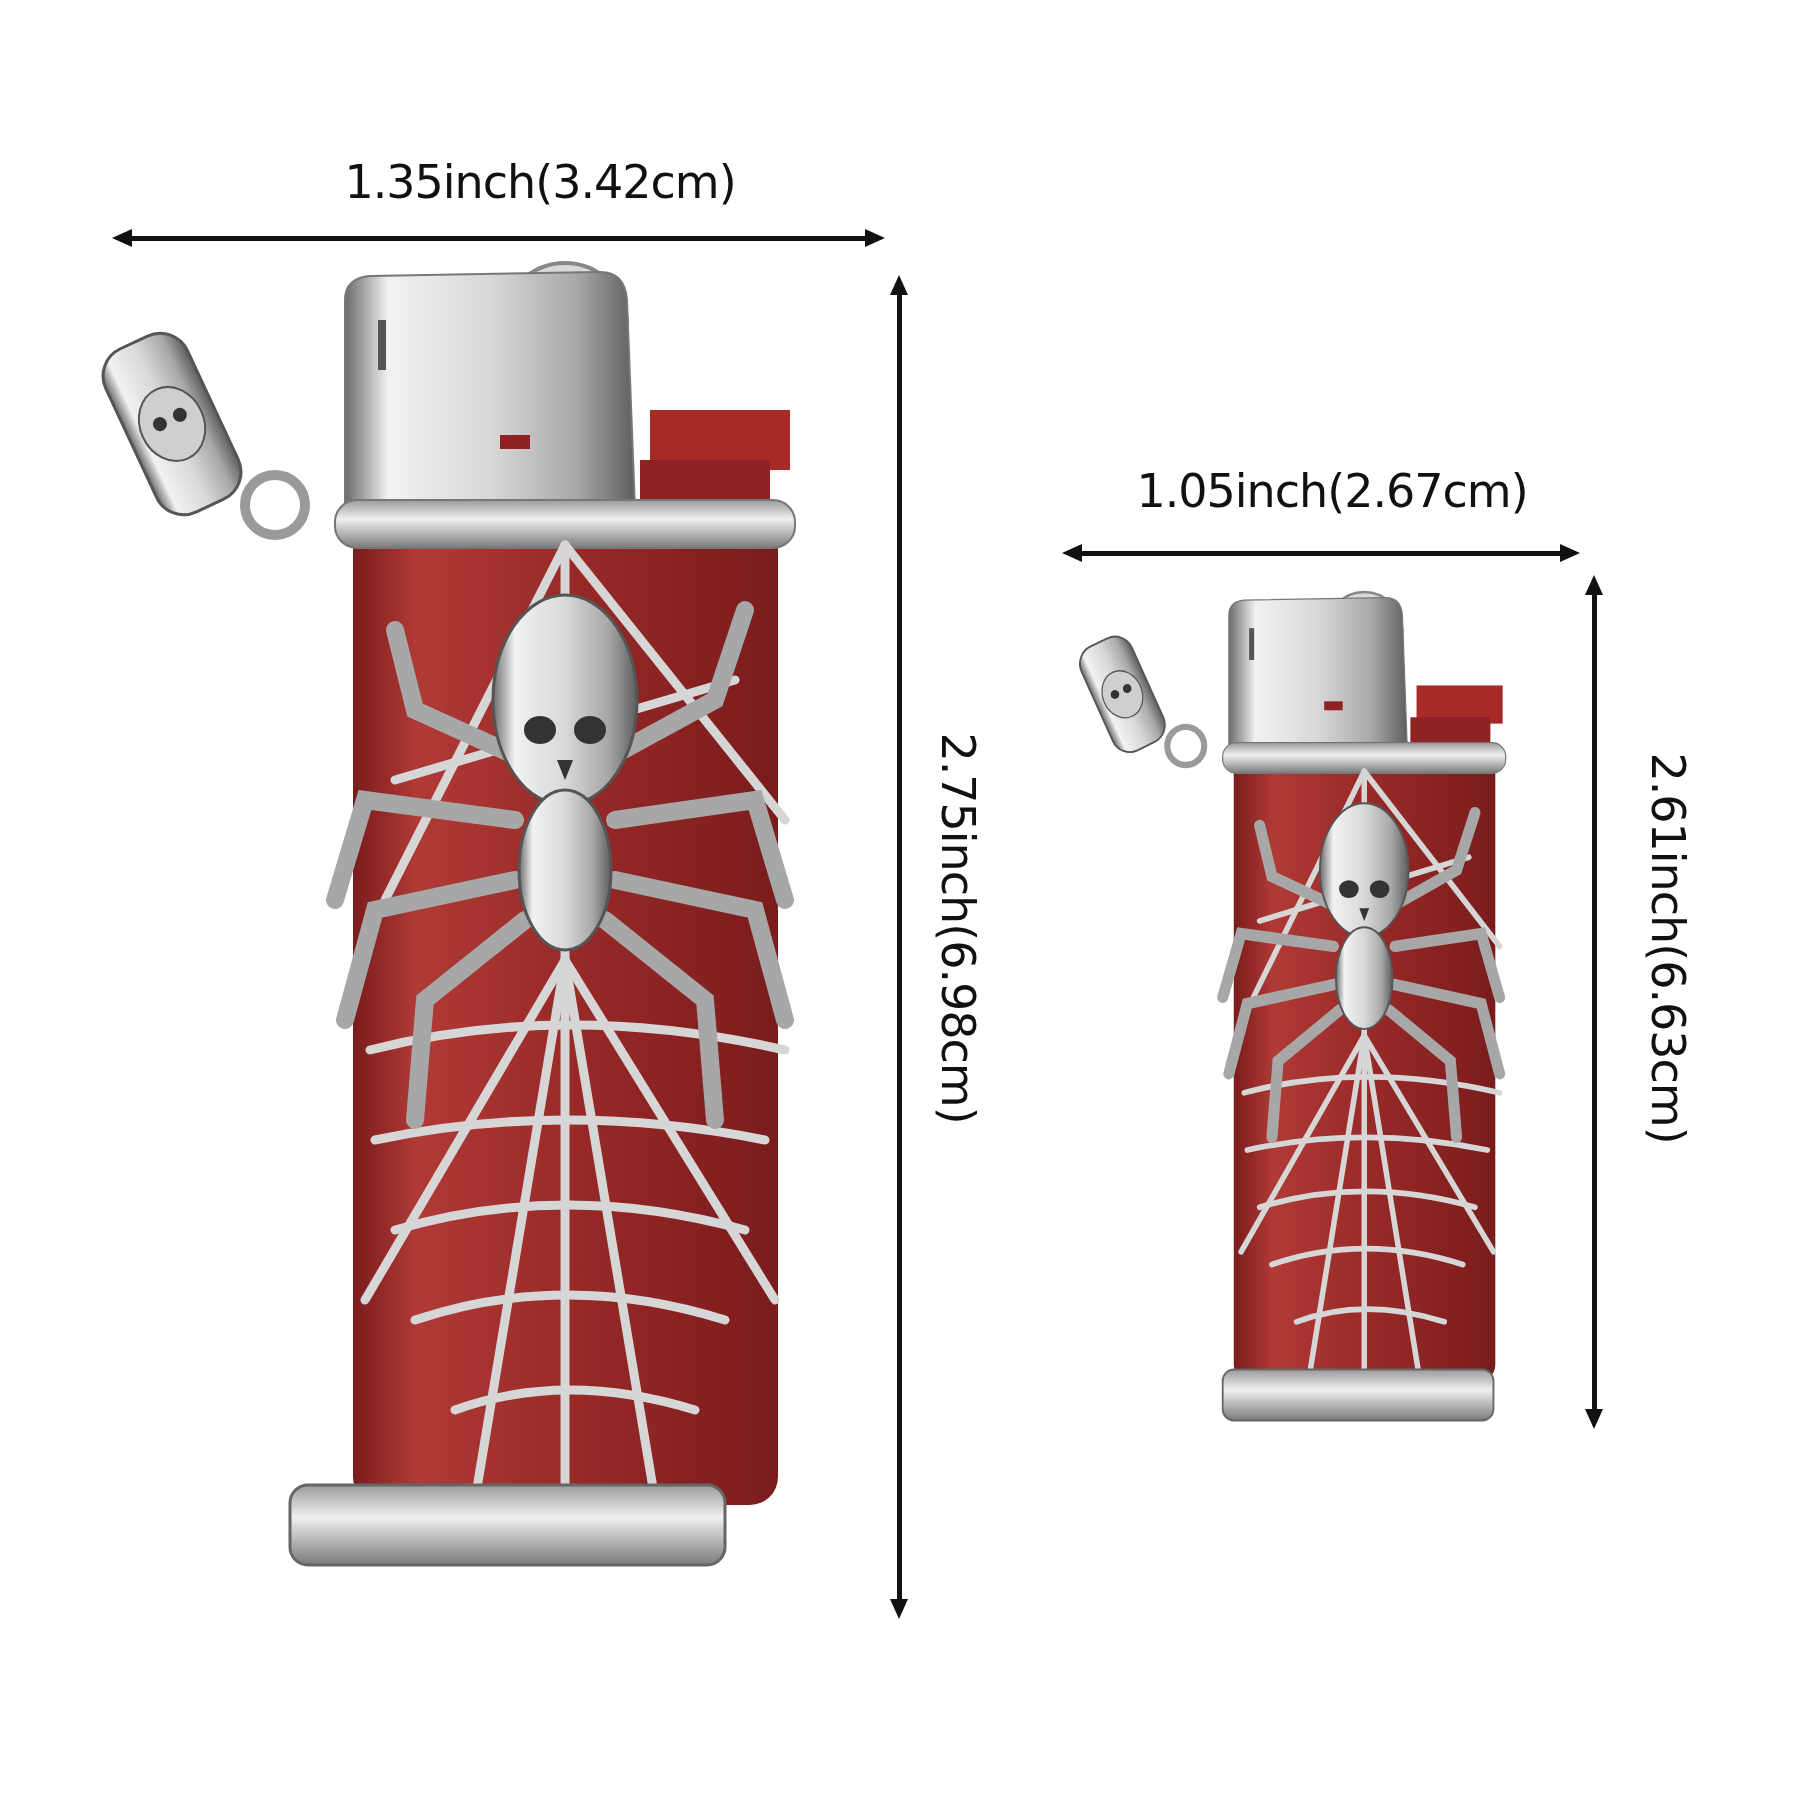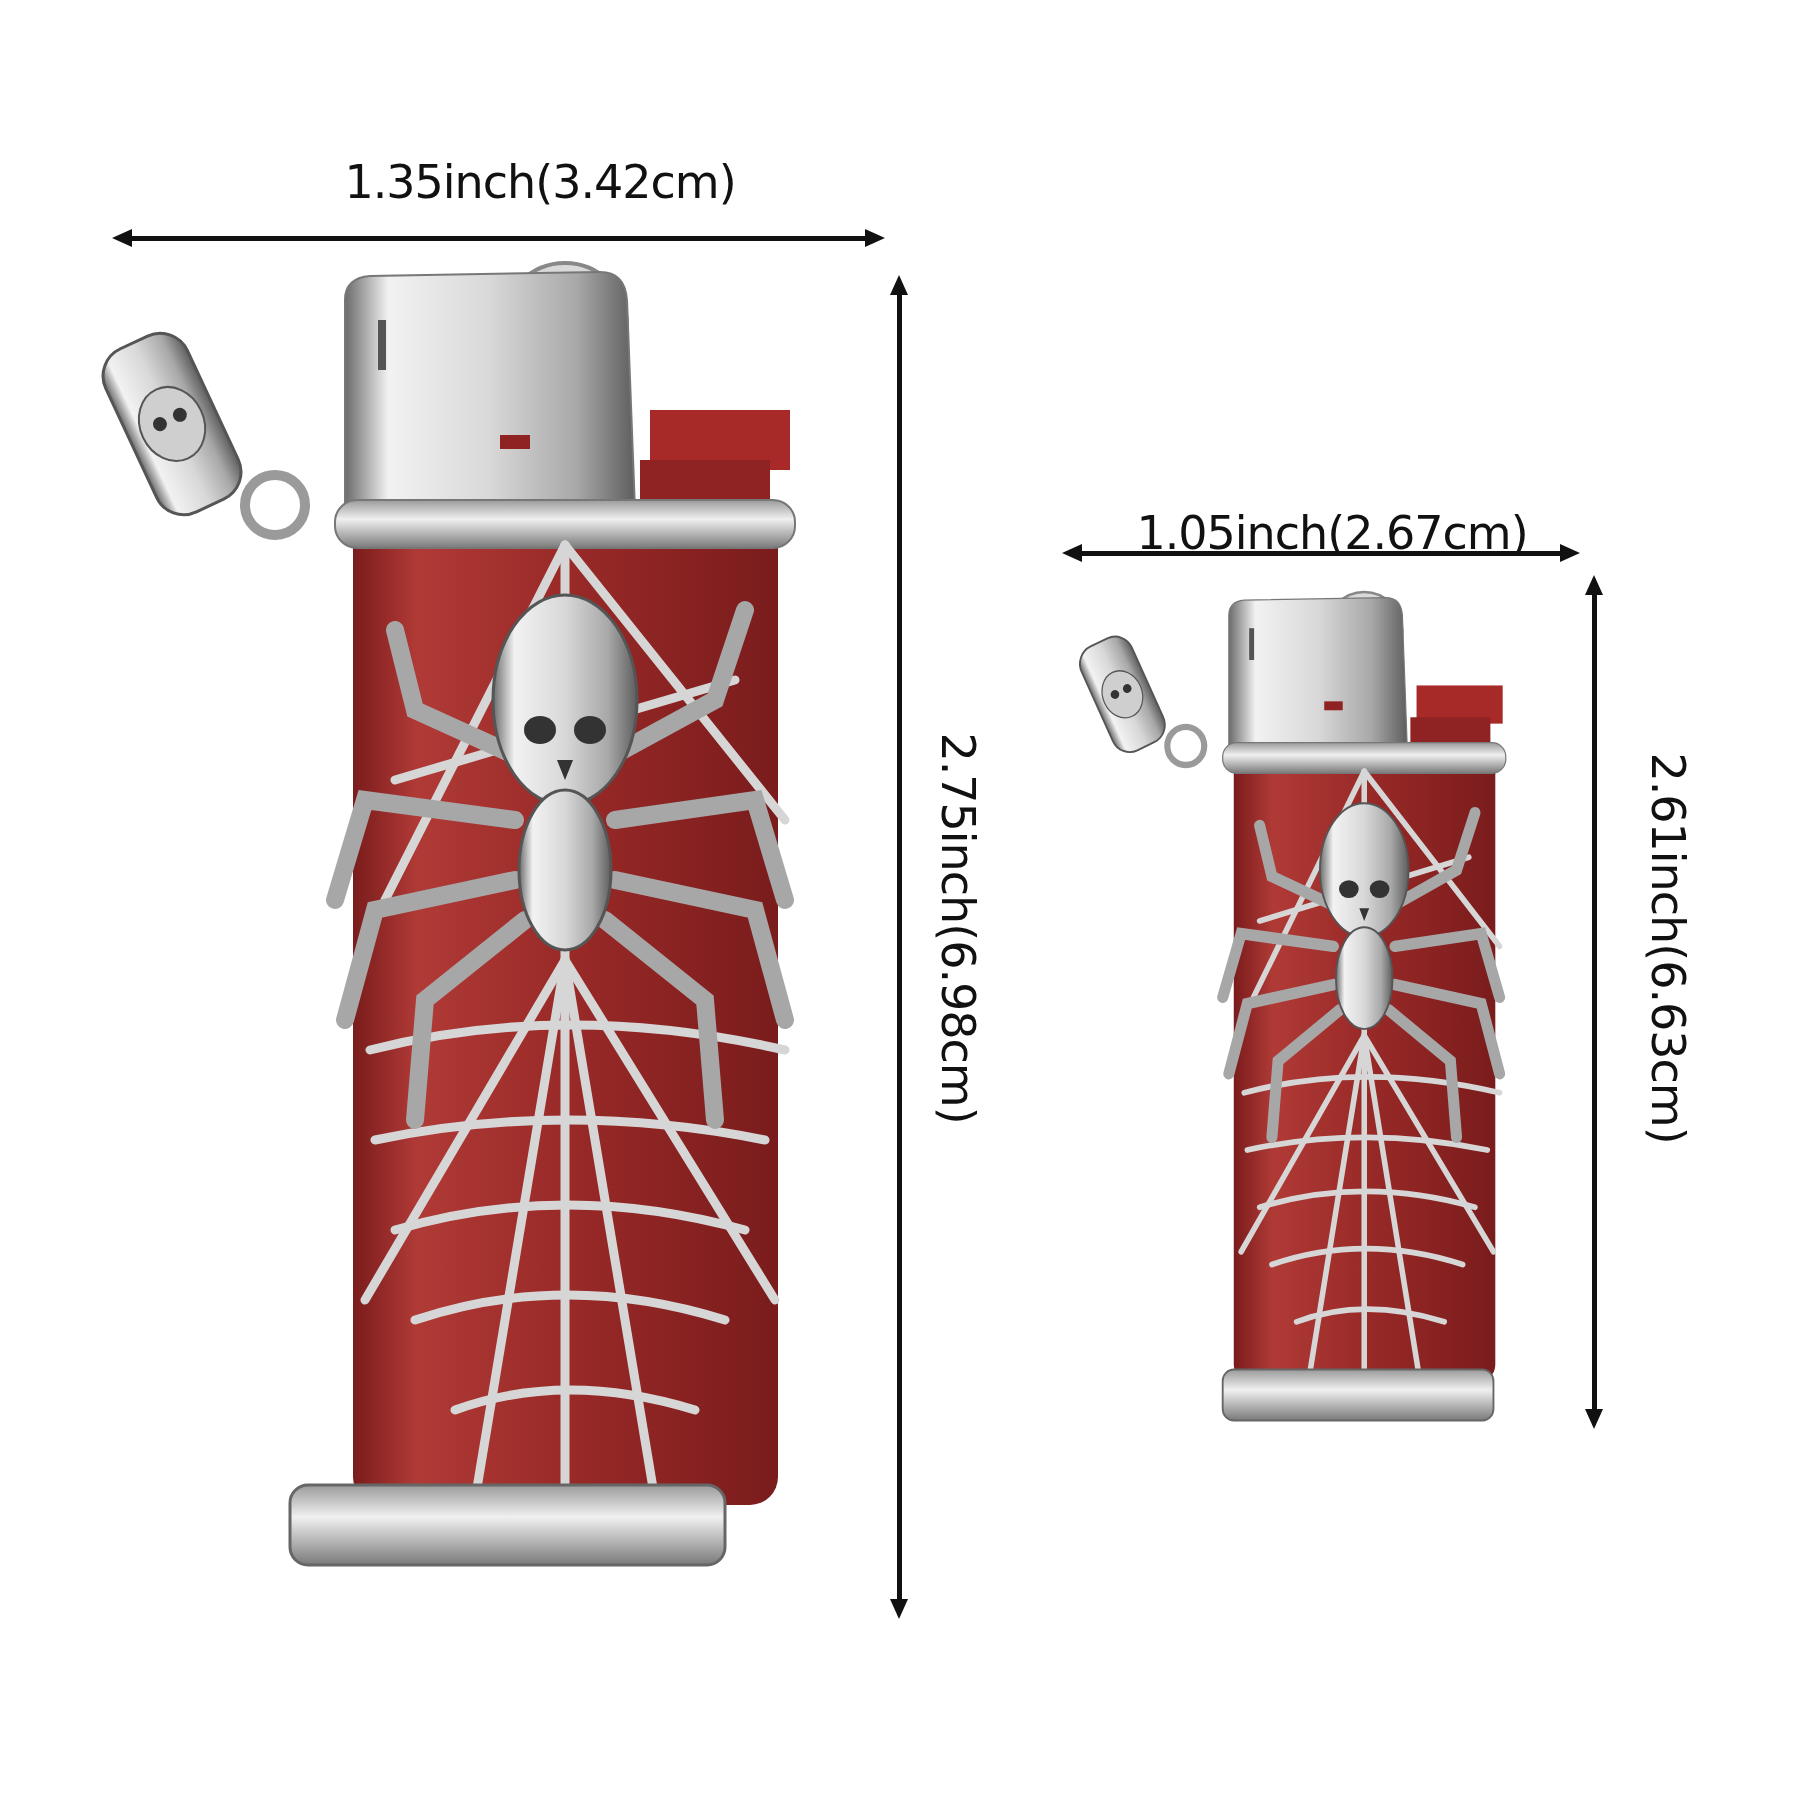--- a/index.html
+++ b/index.html
@@ -21,21 +21,21 @@
 </style>
 </head>
 <body>
 
 <div class="label hlabel" style="left:500px;top:155px;margin-left:40px;">1.35inch(3.42cm)</div>
 <div class="arrow h" style="left:126px;top:236px;width:745px;"></div>
 
 <div class="arrow v" style="left:897px;top:289px;height:1316px;"></div>
 <div class="label vlabel" style="left:958px;top:928px;">2.75inch(6.98cm)</div>
 
-<div class="label hlabel" style="left:1332px;top:506px;">1.05inch(2.67cm)</div>
+<div class="label hlabel" style="left:1332px;top:464px;">1.05inch(2.67cm)</div>
 <div class="arrow h" style="left:1076px;top:551px;width:490px;"></div>
 
 <div class="arrow v" style="left:1592px;top:589px;height:826px;"></div>
 <div class="label vlabel" style="left:1668px;top:948px;">2.61inch(6.63cm)</div>
 
 <div class="product" style="left:95px;top:260px;width:780px;height:1320px;">
   <svg width="780" height="1320" viewBox="0 0 780 1320">
     <defs>
       <linearGradient id="redG" x1="0" x2="1" y1="0" y2="0">
         <stop offset="0" stop-color="#7a1c1c"></stop>

